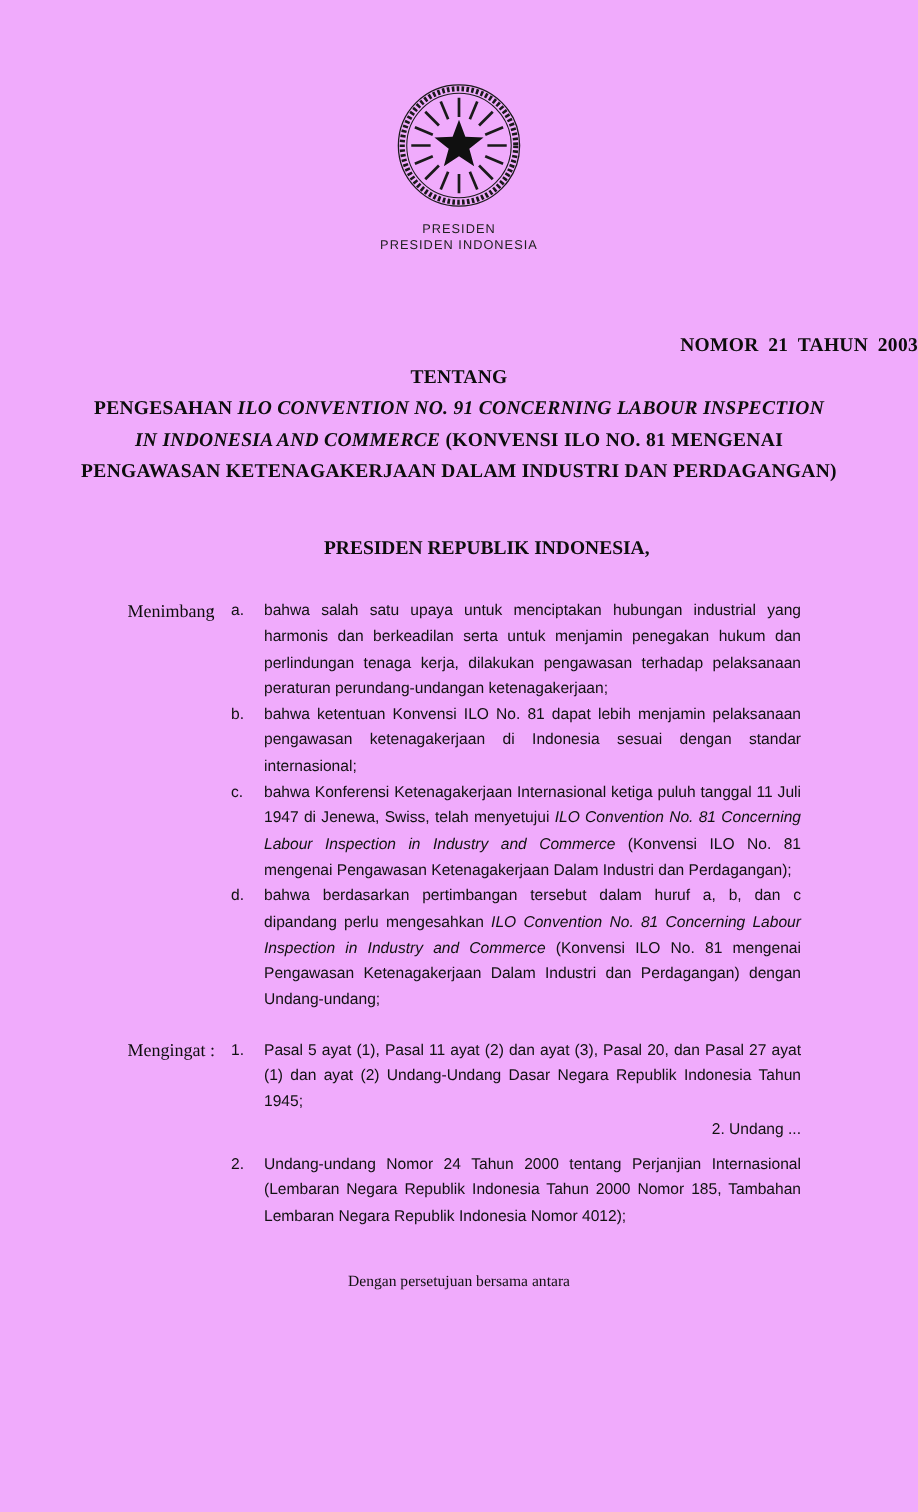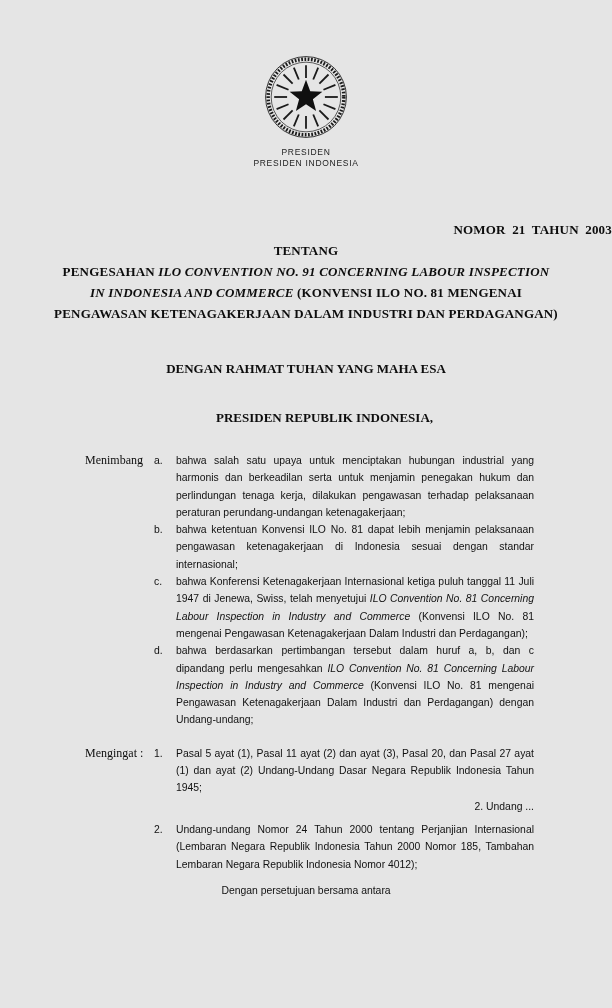--- a/index.html
+++ b/index.html
@@ -2,21 +2,21 @@
 <html><head>
 <meta charset="utf-8">
 <style>
   * { box-sizing: border-box; }
   html, body { margin: 0; padding: 0; background: #ffffff; }
   .page {
     position: relative;
     width: 612px;
     height: 1008px;
     margin: 0 auto;
-    background: #e5e5e5;
+    background: #f0abfc;
     color: #111111;
     overflow: hidden;
   }
 
   
   .masthead { padding-top: 54px; text-align: center; }
   .seal { display: block; margin: 0 auto; }
   .seal-caption {
     font-family: "Liberation Sans", sans-serif;
     font-size: 8.5px;
@@ -84,23 +84,23 @@
     line-height: 17.3px;
     min-width: 0;
   }
   .catchword {
     text-align: right;
     line-height: 17.3px;
     margin: 1px 0 6px 0;
   }
 
   .closing {
-    margin-top: 9px;
+    margin-top: 26px;
     text-align: center;
-    font-family: Liberation Sans, sans-serif;
+    font-family: Liberation Serif, serif;
     font-size: 10.4px;
     line-height: 17px;
   }
 </style>
 </head>
 <body>
 
 <div class="page">
 
   <header class="masthead">
@@ -134,21 +134,20 @@
   </header>
 
   <section class="title-block">
     <div class="title-line num-line">NOMOR 21 TAHUN 2003</div>
     <div class="title-line">TENTANG</div>
     <div class="title-line"><span>PENGESAHAN </span><span style="font-style: italic;">ILO CONVENTION NO. 91 CONCERNING LABOUR INSPECTION</span></div>
     <div class="title-line"><span style="font-style: italic;">IN INDONESIA AND COMMERCE</span><span> (KONVENSI ILO NO. 81 MENGENAI</span></div>
     <div class="title-line">PENGAWASAN KETENAGAKERJAAN DALAM INDUSTRI DAN PERDAGANGAN)</div>
   </section>
 
-  <div class="invocation">DENGAN RAHMAT TUHAN YANG MAHA ESA</div>
 
   <div class="authority">PRESIDEN REPUBLIK INDONESIA,</div>
 
   <section class="clause menimbang">
     <div class="clause-label">Menimbang</div>
     <div class="clause-colon">:</div>
     <div class="clause-items">
       <div class="clause-item">
         <div class="item-marker">a.</div>
         <div class="item-text"><span>bahwa salah satu upaya untuk menciptakan hubungan industrial yang harmonis dan berkeadilan serta untuk menjamin penegakan hukum dan perlindungan tenaga kerja, dilakukan pengawasan terhadap pelaksanaan peraturan perundang-undangan ketenagakerjaan;</span></div>

